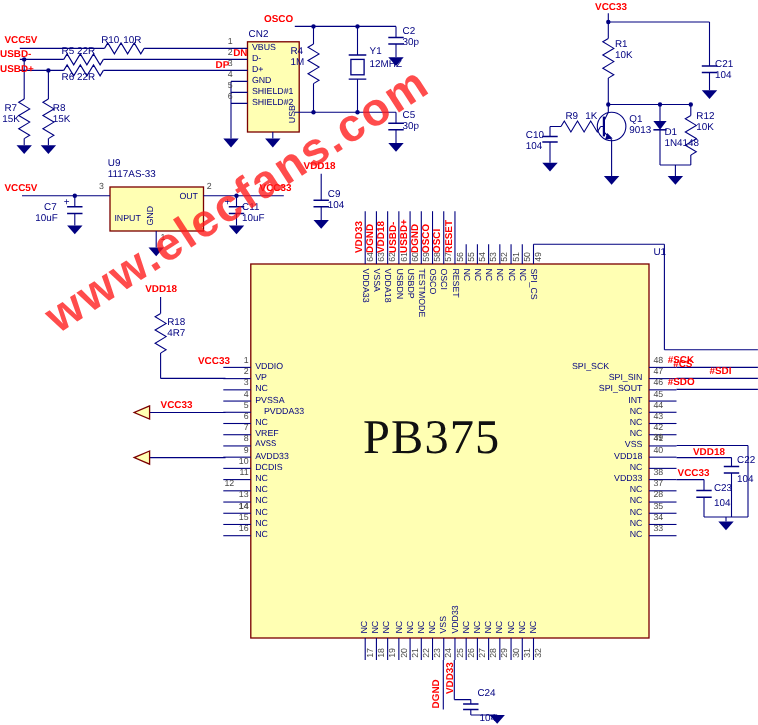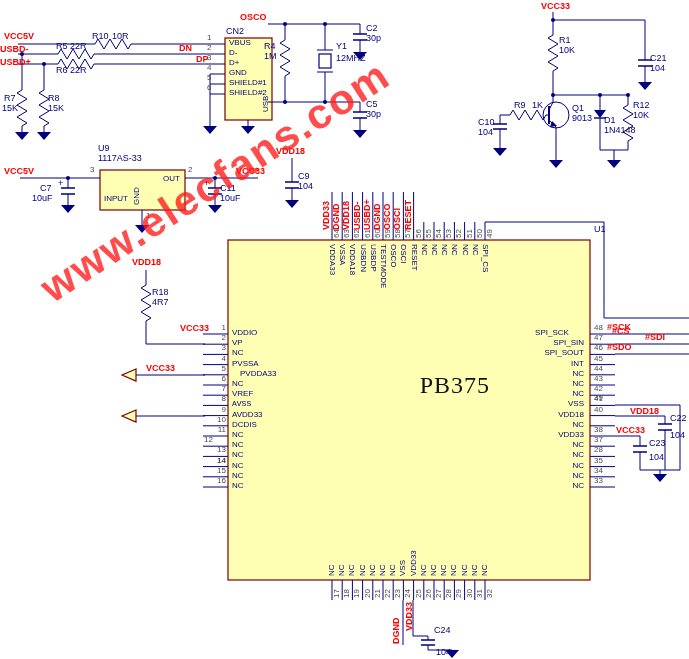--- a/index.html
+++ b/index.html
@@ -7,22 +7,22 @@
     position:relative;width:689px;height:659px;background:#ffffff;overflow:hidden;
     font-family:"Liberation Sans",sans-serif;
   }
   #stage svg{position:absolute;left:0;top:0;}
   .lbl{position:absolute;white-space:nowrap;line-height:1;}
   .net{color:#ff0000;font-size:9px;font-weight:600;}
   .part{color:#000080;font-size:9px;}
   .pnum{color:#4a4a4a;font-size:8px;}
   .pname{color:#000080;font-size:8px;}
   .chipname{
-    position:absolute;left:330px;top:372px;width:160px;text-align:right;
-    font-family:"Liberation Serif",serif;font-size:24px;color:#111111;letter-spacing:1px;
+    position:absolute;left:330px;top:372px;width:160px;text-align:left;
+    font-family:"Liberation Serif",serif;font-size:44px;color:#111111;letter-spacing:1px;
   }
   .chipref{position:absolute;left:594px;top:224px;color:#000080;font-size:9px;}
   #watermark{
     position:absolute;left:45px;top:268px;transform:rotate(-33deg);transform-origin:0 50%;
     font-size:42px;font-weight:bold;color:rgba(255,25,25,0.78);letter-spacing:2px;
     pointer-events:none;z-index:10;white-space:nowrap;
   }
   .rotccw{transform:rotate(-90deg);transform-origin:0 0;}
   .rotcw{transform:rotate(90deg);transform-origin:0 0;}
 </style>
@@ -228,21 +228,21 @@
     <div class="lbl pname" style="left: 232px; top: 441.2px;">NC</div>
     <div class="lbl pnum" style="left: 204px; top: 446.4px; width: 22px; text-align: right;">13</div>
     <div class="lbl pname" style="left: 232px; top: 451.4px;">NC</div>
     <div class="lbl pnum" style="left: 204px; top: 456.6px; width: 22px; text-align: right; font-weight: bold;">14</div>
     <div class="lbl pname" style="left: 232px; top: 461.6px;">NC</div>
     <div class="lbl pnum" style="left: 204px; top: 466.8px; width: 22px; text-align: right;">15</div>
     <div class="lbl pname" style="left: 232px; top: 471.8px;">NC</div>
     <div class="lbl pnum" style="left: 204px; top: 477px; width: 22px; text-align: right;">16</div>
     <div class="lbl pname" style="left: 232px; top: 482px;">NC</div>
     <div class="lbl pnum" style="left: 594px; top: 324px;">48</div>
-    <div class="lbl pname" style="left: 520px; top: 329px; width: 64px; text-align: center;">SPI_SCK</div>
+    <div class="lbl pname" style="left: 520px; top: 329px; width: 64px; text-align: left;">SPI_SCK</div>
     <div class="lbl pnum" style="left: 594px; top: 334.2px;">47</div>
     <div class="lbl pname" style="left: 520px; top: 339.2px; width: 64px; text-align: right;">SPI_SIN</div>
     <div class="lbl pnum" style="left: 594px; top: 344.4px;">46</div>
     <div class="lbl pname" style="left: 520px; top: 349.4px; width: 64px; text-align: right;">SPI_SOUT</div>
     <div class="lbl pnum" style="left: 594px; top: 354.6px;">45</div>
     <div class="lbl pname" style="left: 520px; top: 359.6px; width: 64px; text-align: right;">INT</div>
     <div class="lbl pnum" style="left: 594px; top: 364.8px;">44</div>
     <div class="lbl pname" style="left: 520px; top: 369.8px; width: 64px; text-align: right;">NC</div>
     <div class="lbl pnum" style="left: 594px; top: 375px;">43</div>
     <div class="lbl pname" style="left: 520px; top: 380px; width: 64px; text-align: right;">NC</div>
@@ -347,21 +347,21 @@
     <div class="lbl pname" style="left: 229px; top: 59px;">D+</div>
     <div class="lbl pnum" style="left: 207px; top: 64px;">4</div>
     <div class="lbl pname" style="left: 229px; top: 69px;">GND</div>
     <div class="lbl pnum" style="left: 207px; top: 74px;">5</div>
     <div class="lbl pname" style="left: 229px; top: 79px;">SHIELD#1</div>
     <div class="lbl pnum" style="left: 207px; top: 84px;">6</div>
     <div class="lbl pname" style="left: 229px; top: 89px;">SHIELD#2</div>
     <div class="lbl net" style="left: 4px; top: 32px;">VCC5V</div>
     <div class="lbl net" style="left: 0px; top: 45px;">USBD-</div>
     <div class="lbl net" style="left: 0px; top: 58px;">USBD+</div>
-    <div class="lbl net" style="left: 179px; top: 44px;">DN</div>
+    <div class="lbl net" style="left: 212px; top: 44px;">DN</div>
     <div class="lbl net" style="left: 196px; top: 55px;">DP</div>
     <div class="lbl net" style="left: 240px; top: 13px;">OSCO</div>
     <div class="lbl net" style="left: 4px; top: 167px;">VCC5V</div>
     <div class="lbl net" style="left: 236px; top: 167px;">VCC33</div>
     <div class="lbl net" style="left: 276px; top: 147px;">VDD18</div>
     <div class="lbl net" style="left: 541px; top: 2px;">VCC33</div>
     <div class="lbl net" style="left: 132px; top: 258px;">VDD18</div>
     <div class="lbl net" style="left: 180px; top: 324px;">VCC33</div>
     <div class="lbl net" style="left: 146px; top: 364px;">VCC33</div>
     <div class="lbl net" style="left: 612px; top: 307px; margin-top: 20px;">#CS</div>

